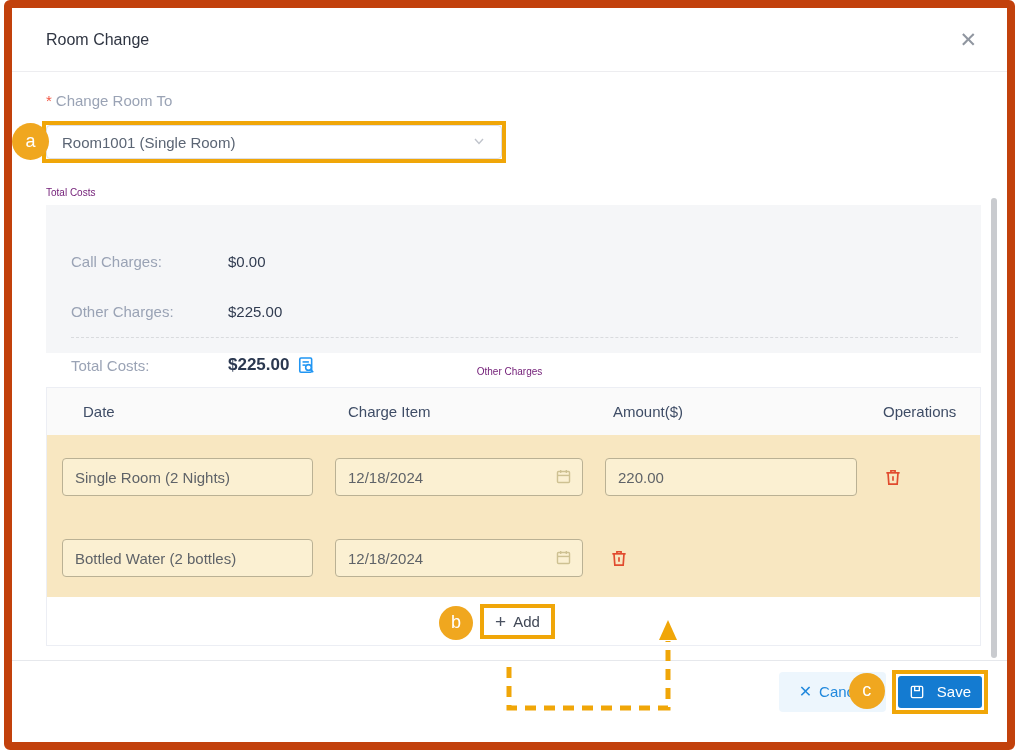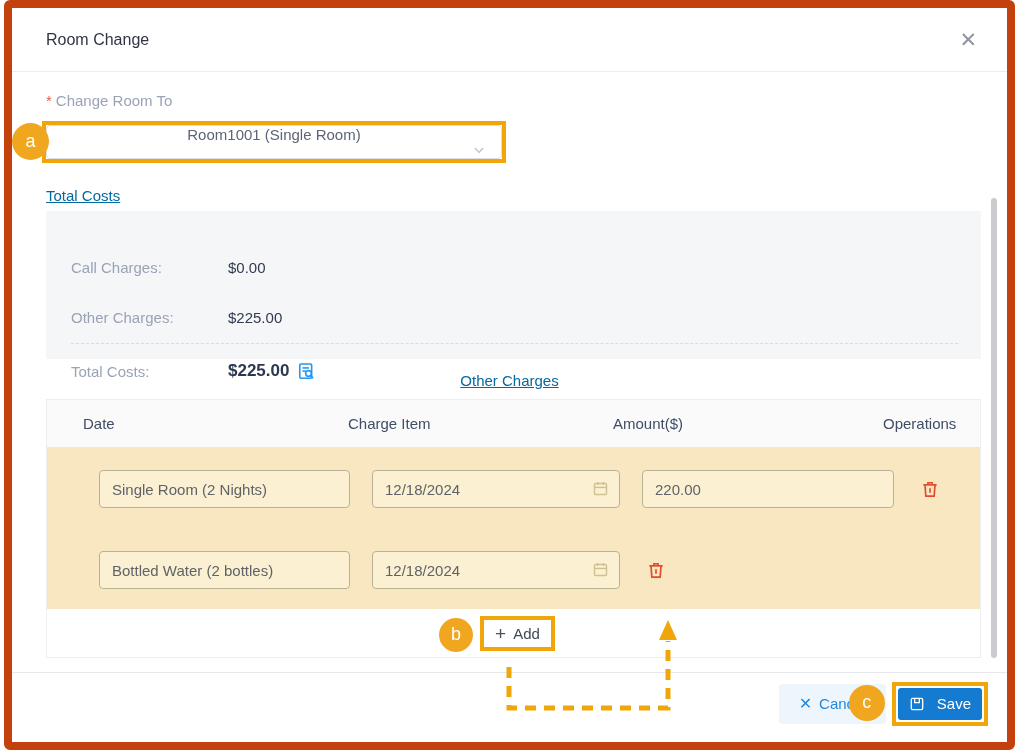--- a/index.html
+++ b/index.html
@@ -23,28 +23,28 @@
   }
   .modal-title { font-size:16px; color:#2f3542; }
   .close-btn {
     margin-left:auto; font-size:21px; color:#9096a0; font-weight:300;
     cursor:pointer; line-height:1;
   }
   
   .modal-body { padding:0 34px; }
   .field-label { margin-top:20px; font-size:15px; color:#9aa3b5; }
   .req { color:#f25643; margin-right:4px; }
-  .section-label { font-size:15px; color:#0369a1;text-decoration:underline; }
+  .section-label { font-size:10px; color:#701a75; }
 
   
   .select-wrap { position:relative; margin-top:16px; width:456px; }
   .room-select {
     width:456px; height:34px; border:1px solid #dcdfe6; border-radius:4px;
     background:#fff; display:flex; align-items:center; padding:0 15px;
-    font-size:15px; color:#5b6574; cursor:pointer;flex-direction:column;
+    font-size:15px; color:#5b6574; cursor:pointer;
   }
   .room-select .chev { margin-left:auto; }
   .ann-box {
     position:absolute; border:4px solid #F0A608; pointer-events:none;
   }
   .select-wrap .ann-box { left:-4px; top:-4px; right:-4px; bottom:-4px; }
   .badge {
     position:absolute; width:37px; height:37px; border-radius:50%;
     background:#F0A71F; color:#fff; font-size:18px;
     display:flex; align-items:center; justify-content:center; z-index:5;
@@ -70,21 +70,21 @@
   .charge-table { margin-top:10px; width:935px; border:1px solid #eceef4; }
   .tbl-header {
     height:47px; background:#fafafa; display:grid;
     grid-template-columns:265px 265px 270px 1fr;
     padding-left:36px; align-items:center;
     font-size:15px; color:#3f4d66;
   }
   .tbl-row {
     background:#f8e7c1; display:grid;
     grid-template-columns:251px 248px 252px 1fr;
-    column-gap:22px; padding-left:52px; align-items:center;
+    column-gap:22px; padding-left:15px; align-items:center;
   }
   .row-1 { height:84px; }
   .row-2 { height:78px; }
   .cell-input {
     height:38px; width:100%; border:1px solid #bab194; border-radius:4px;
     background:#fbf0d2; font-size:15px; color:#5f6368; padding:0 12px;
     font-family:"Liberation Sans", sans-serif; outline:none;
   }
   .date-cell { position:relative; }
   .date-cell .cal { position:absolute; right:11px; top:10px; cursor:pointer; }

